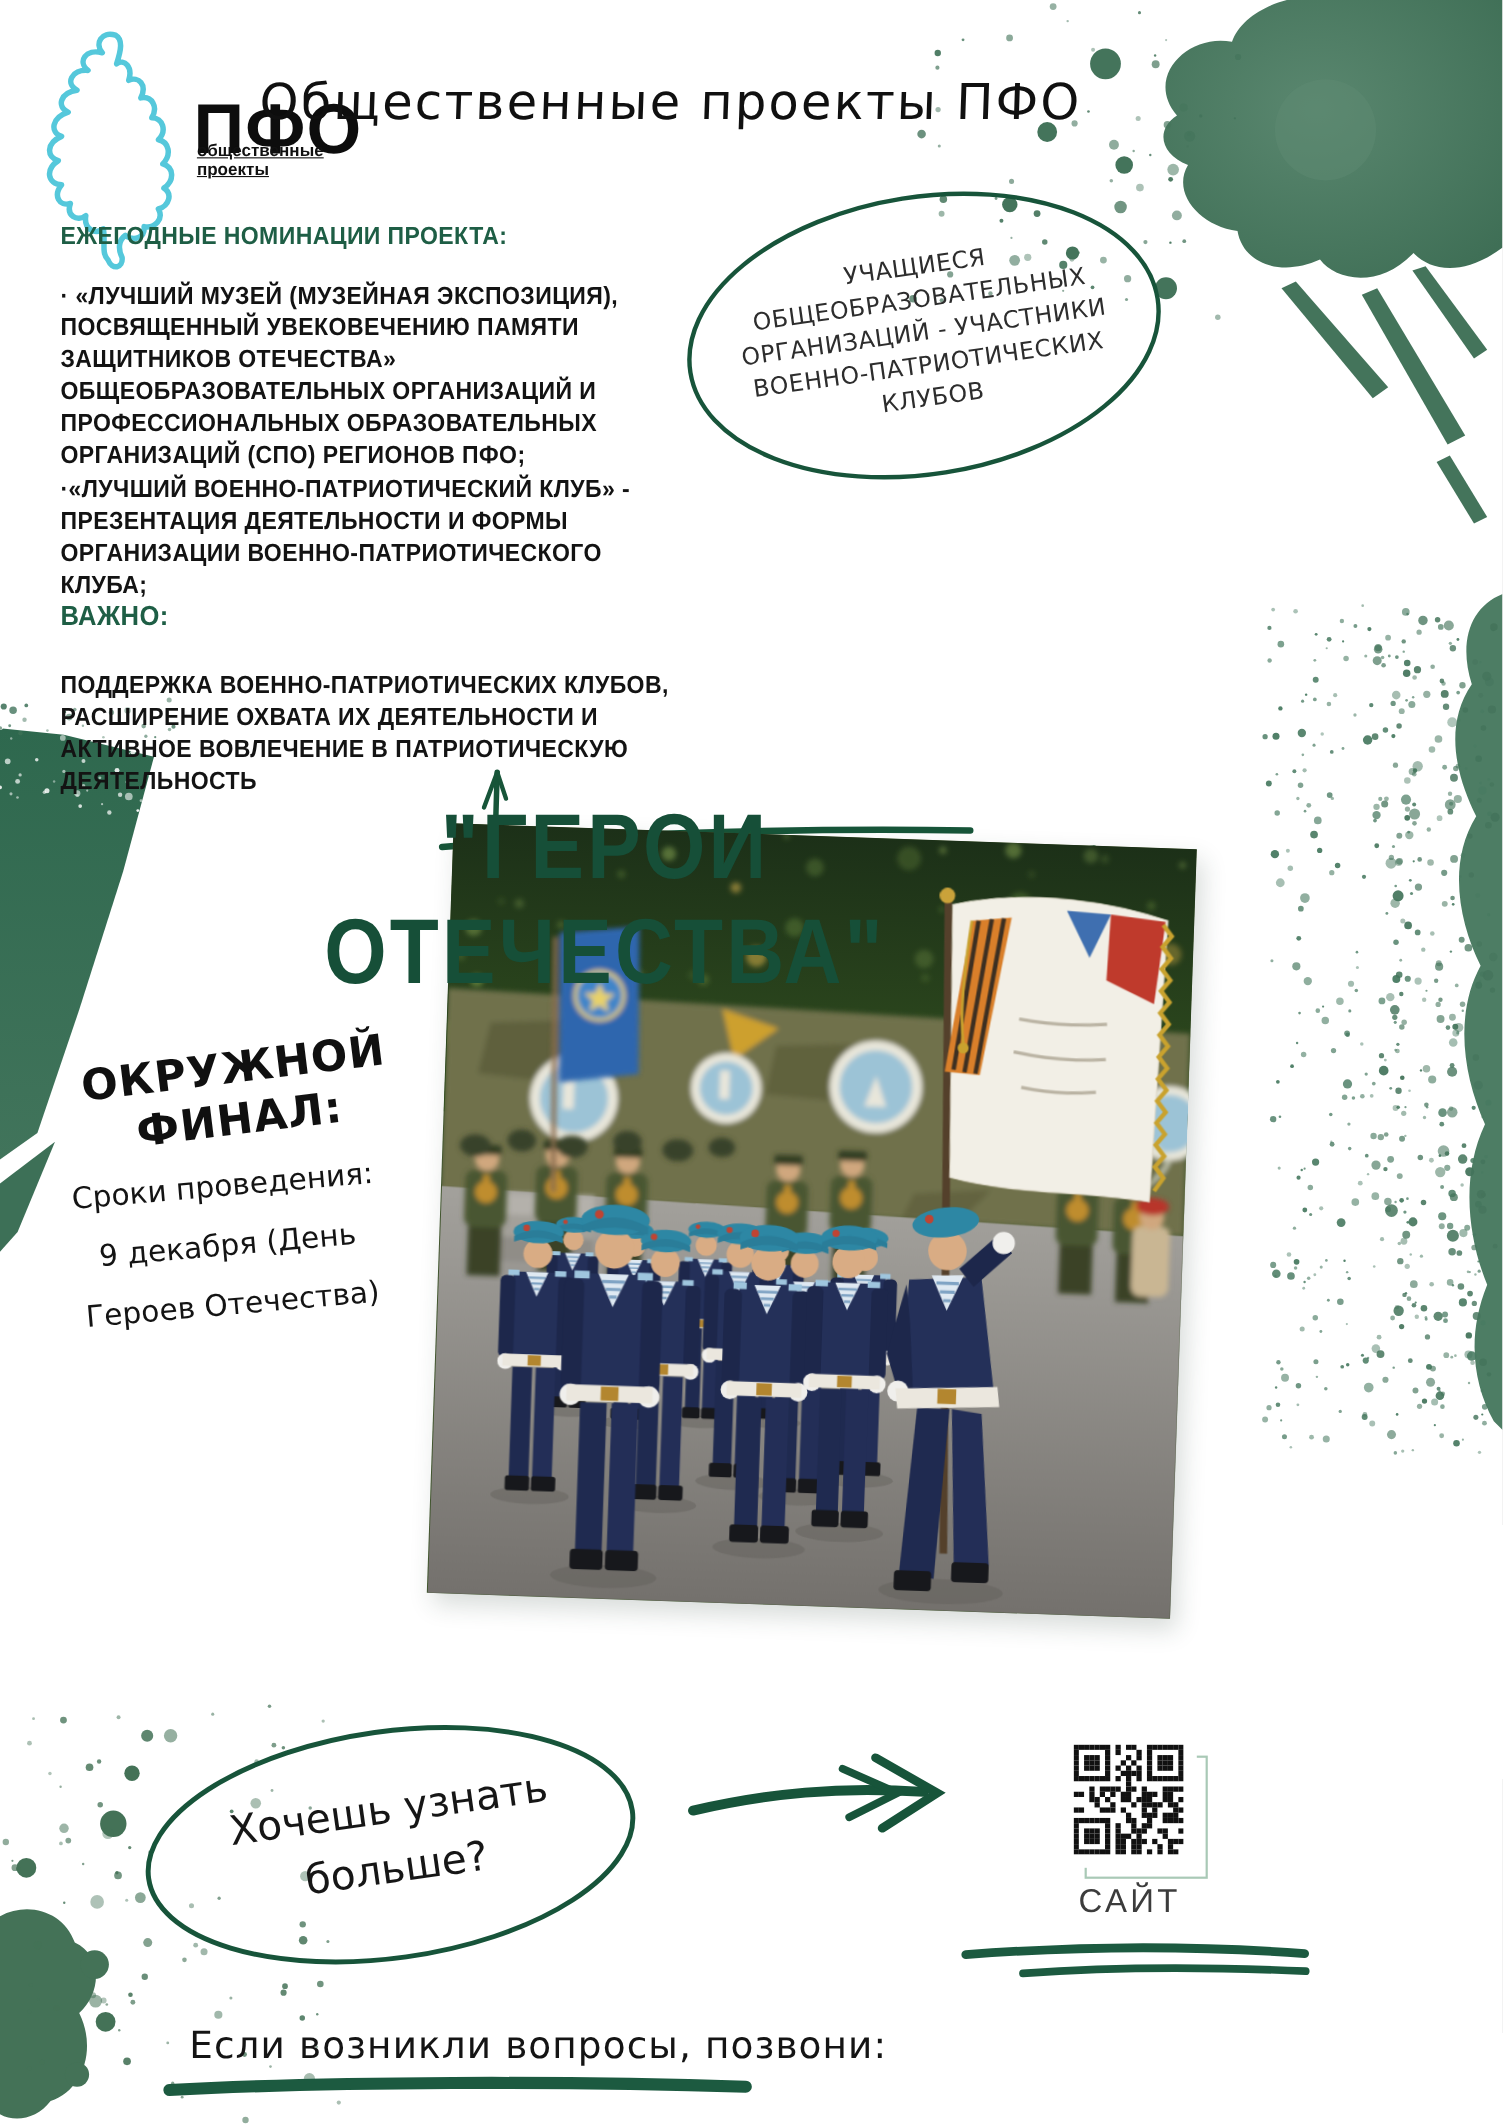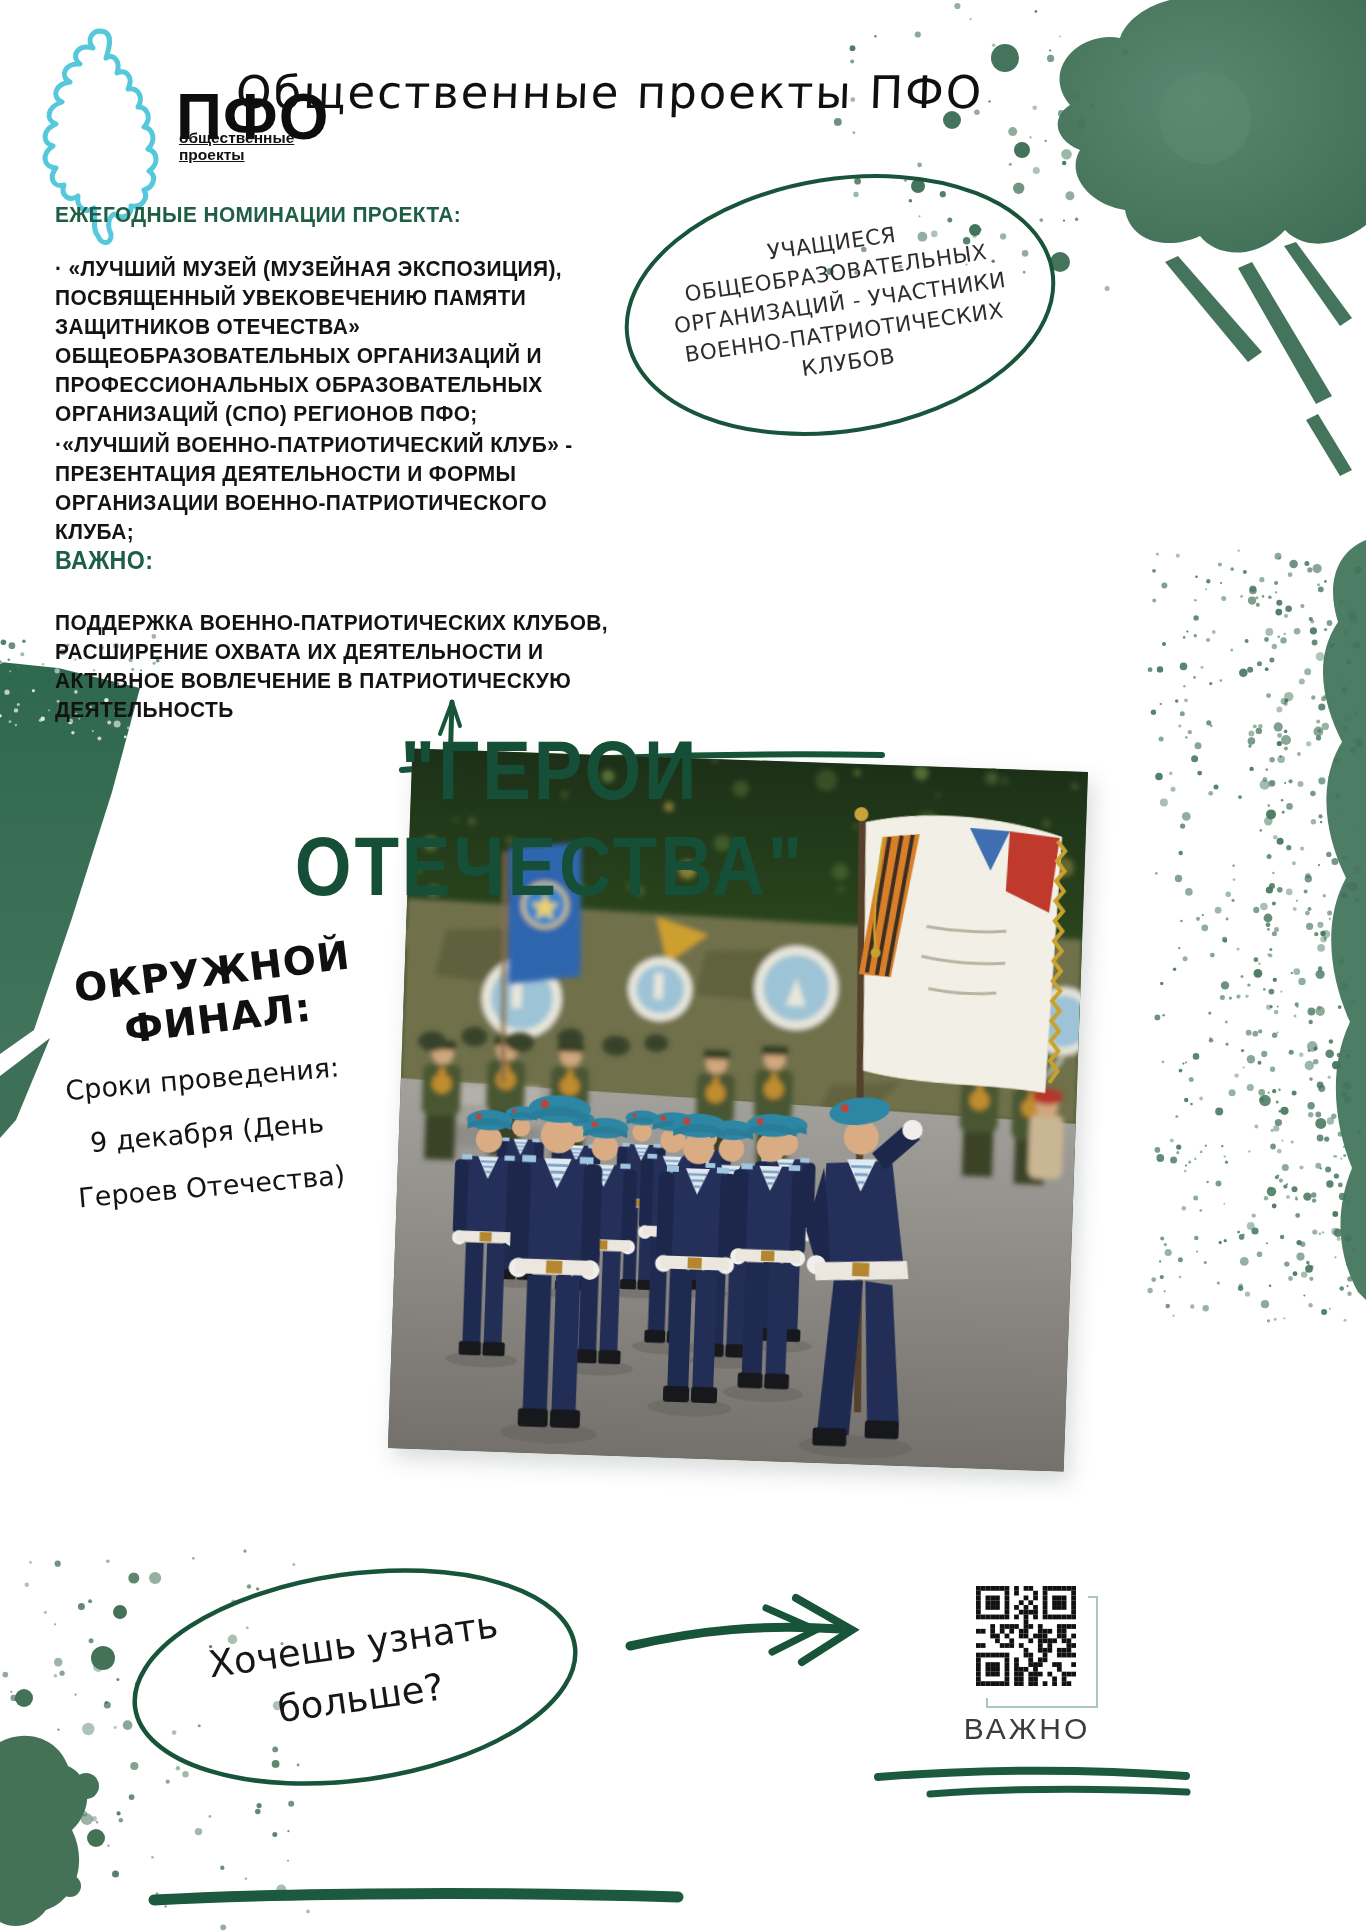--- a/index.html
+++ b/index.html
@@ -1357,16 +1357,17 @@
         <rect x="38.10" y="95.24" width="4.76" height="4.76" fill="#111"></rect>
         <rect x="42.86" y="95.24" width="4.76" height="4.76" fill="#111"></rect>
         <rect x="52.38" y="95.24" width="4.76" height="4.76" fill="#111"></rect>
         <rect x="57.14" y="95.24" width="4.76" height="4.76" fill="#111"></rect>
         <rect x="66.67" y="95.24" width="4.76" height="4.76" fill="#111"></rect>
         <rect x="76.19" y="95.24" width="4.76" height="4.76" fill="#111"></rect>
         <rect x="85.71" y="95.24" width="4.76" height="4.76" fill="#111"></rect>
         <rect x="90.48" y="95.24" width="4.76" height="4.76" fill="#111"></rect>
       </svg>
   </div>
-  <div class="abs txt qr-label">ВАЖНО</div>
-
+  <div class="abs txt qr-label">САЙТ</div>
+
+  <div class="abs txt footer-q hand">Если возникли вопросы, позвони:</div>
 
 </div>
 
 </body></html>

